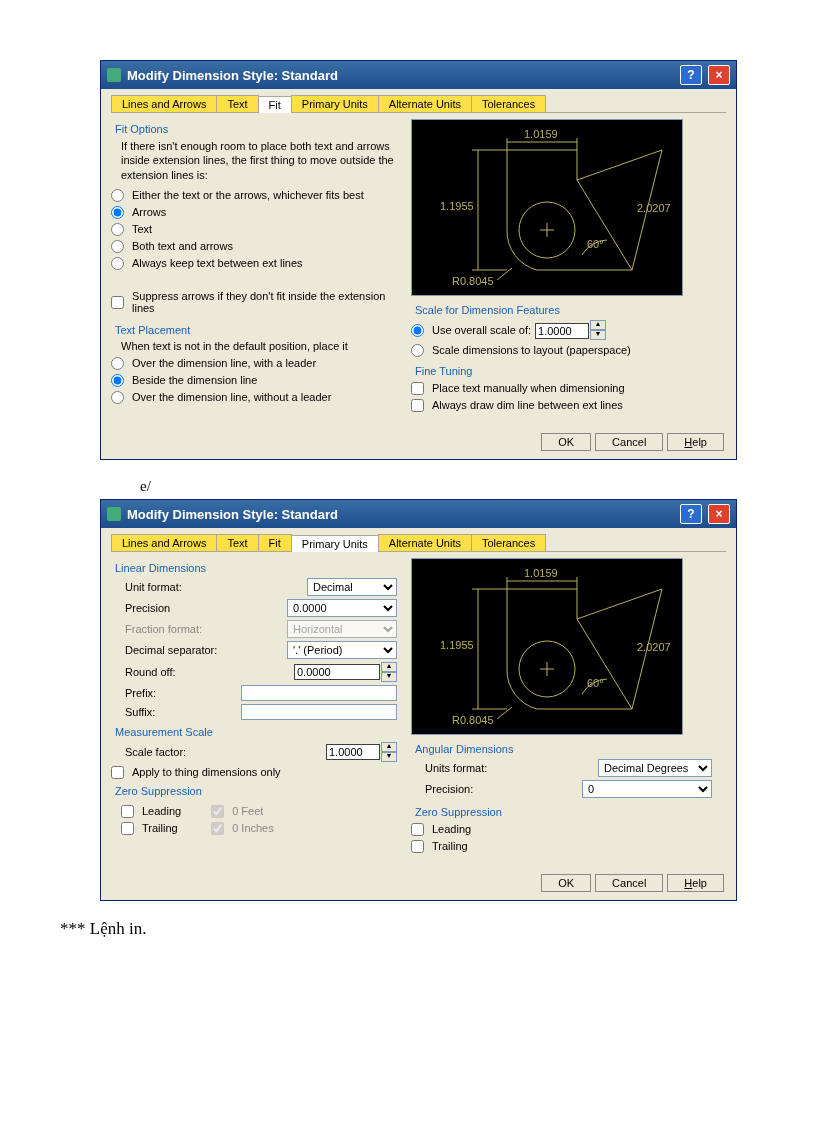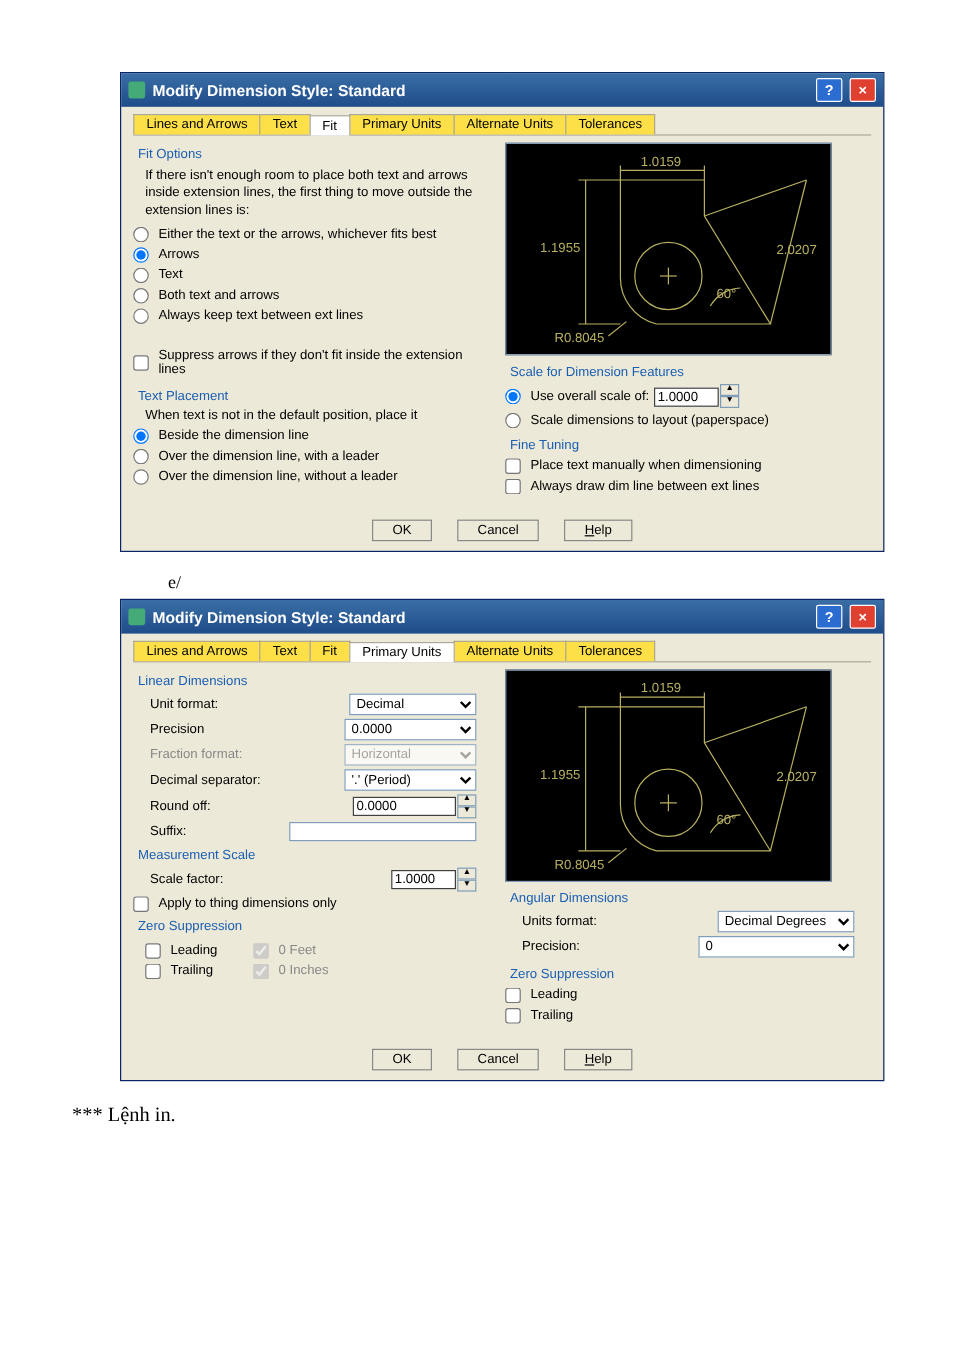--- a/index.html
+++ b/index.html
@@ -8,38 +8,38 @@
 .titlebar{background:linear-gradient(#3a6ea5,#1e4c8a);color:#fff;font-weight:bold;font-size:13px;padding:4px 6px;display:flex;align-items:center;gap:6px}
 .titlebar .icon-app{width:14px;height:14px;background:#4a7;border-radius:2px;display:inline-block}
 .titlebar .spacer{flex:1}
 .btn-win{width:20px;height:18px;display:inline-flex;align-items:center;justify-content:center;font-size:12px;font-weight:bold;border:1px solid #fff;border-radius:2px}
 .btn-help{background:#2b6cd0;color:#fff}
 .btn-close{background:#e04030;color:#fff}
 .body{padding:6px 10px 10px}
 .tabs{display:flex;border-bottom:1px solid #aca899;margin-bottom:6px}
 .tab{border:1px solid #aca899;border-bottom:none;background:#fde047;padding:2px 10px;margin-right:-1px;font-size:11px;cursor:pointer}
 .tab.active{background:#fff;position:relative;top:1px}
-.cols{display:flex;gap:10px}
+.cols{display:flex;}
 .col{flex:1}
 .group-title{color:#1a5fb4;font-size:11px;margin:4px 0 4px 4px}
 .indent{margin-left:10px}
 .row{display:flex;align-items:center;gap:6px;margin:3px 14px}
 .row .lbl{flex:1;font-size:11px}
 input[type=radio],input[type=checkbox]{margin:0 4px 0 0}
 .radio,.check{display:flex;align-items:center;gap:4px;margin:3px 0;font-size:11px}
 .radio input,.check input{margin-top:1px}
 .spin{display:flex;align-items:center}
 .spin input{width:48px;font-size:11px;padding:1px 2px;border:1px solid #404040;background:#fff}
 .spin .arrows{display:flex;flex-direction:column;margin-left:1px}
 .spin .arrows span{width:14px;height:8px;border:1px solid #7f9db9;background:#ece9d8;font-size:7px;line-height:6px;text-align:center}
 select{font-size:11px;border:1px solid #7f9db9;background:#fff;padding:1px}
 input.tf{font-size:11px;border:1px solid #7f9db9;background:#fff;padding:1px 2px}
 .preview{width:270px;height:175px;background:#000;border:1px solid #7f9db9;position:relative;color:#b8b060;font-size:11px}
 .preview svg{position:absolute;top:0;left:0}
-.btns{display:flex;justify-content:center;gap:21px;padding:8px 12px}
+.btns{display:flex;justify-content:flex-end;gap:4px;padding:8px 12px}
 .btn{border:1px solid #888;background:#ece9d8;padding:2px 16px;font-size:11px;cursor:pointer}
 .btn u{text-decoration:underline}
 .note{font-family:'Times New Roman',serif;font-size:17px;margin-left:-40px}
 .sep{font-family:'Times New Roman',serif;font-size:15px;margin:4px 0 4px 40px}
 .disabled{color:#888}
 </style>
 </head>
 <body>
 
 <div class="page">
@@ -85,26 +85,26 @@
               <input type="radio" name="fo" style="">
               <span>Always keep text between ext lines</span>
             </div>
     <div class="check indent" style="margin-top:20px">
               <input type="checkbox" style="">
               <span>Suppress arrows if they don't fit inside the extension lines</span>
             </div>
     <div class="group-title" style="margin-top:10px">Text Placement</div>
     <div class="indent" style="font-size:11px;margin-bottom:4px">When text is not in the default position, place it</div>
     <div class="radio indent">
+              <input type="radio" name="tp" style="">
+              <span>Over the dimension line, with a leader</span>
+            </div>
+    <div class="radio indent">
               <input type="radio" name="tp" checked="" style="">
               <span>Beside the dimension line</span>
-            </div>
-    <div class="radio indent">
-              <input type="radio" name="tp" style="">
-              <span>Over the dimension line, with a leader</span>
             </div>
     <div class="radio indent">
               <input type="radio" name="tp" style="">
               <span>Over the dimension line, without a leader</span>
             </div>
    </div>
    <div class="col">
     <div class="preview">
      <svg width="270" height="175" viewBox="0 0 270 175">
       <g stroke="#b8b060" stroke-width="1" fill="none">
@@ -184,21 +184,21 @@
    <div class="tab">Fit</div>
    <div class="tab active">Primary Units</div>
    <div class="tab">Alternate Units</div>
    <div class="tab">Tolerances</div>
   </div>
   <div class="cols">
    <div class="col" style="flex:0 0 300px">
     <div class="group-title">Linear Dimensions</div>
     <div class="row indent">
               <span class="lbl">Unit format:</span>
-              <select style="width:106px"><option>Decimal</option></select>
+              <select style="width:90px"><option>Decimal</option></select>
             </div>
     <div class="row indent">
               <span class="lbl">Precision</span>
               <select style="width:110px"><option>0.0000</option></select>
             </div>
     <div class="row indent">
               <span class="lbl disabled">Fraction format:</span>
               <select style="width:110px" class="disabled" disabled=""><option>Horizontal</option></select>
             </div>
     <div class="row indent">
@@ -207,20 +207,24 @@
             </div>
     <div class="row indent">
               <span class="lbl">Round off:</span>
               <div class="spin">
                 <input style="width: 80px;" value="0.0000">
                 <div class="arrows">
                   <span>▲</span>
                   <span>▼</span>
                 </div>
               </div>
+            </div>
+    <div class="row indent">
+              <span class="lbl">Prefix:</span>
+              <input class="tf" style="width: 150px;" value="">
             </div>
     <div class="row indent">
               <span class="lbl">Suffix:</span>
               <input class="tf" style="width: 150px;" value="">
             </div>
     <div class="group-title" style="margin-top:6px">Measurement Scale</div>
     <div class="row indent">
               <span class="lbl">Scale factor:</span>
               <div class="spin">
                 <input value="1.0000" style="">

